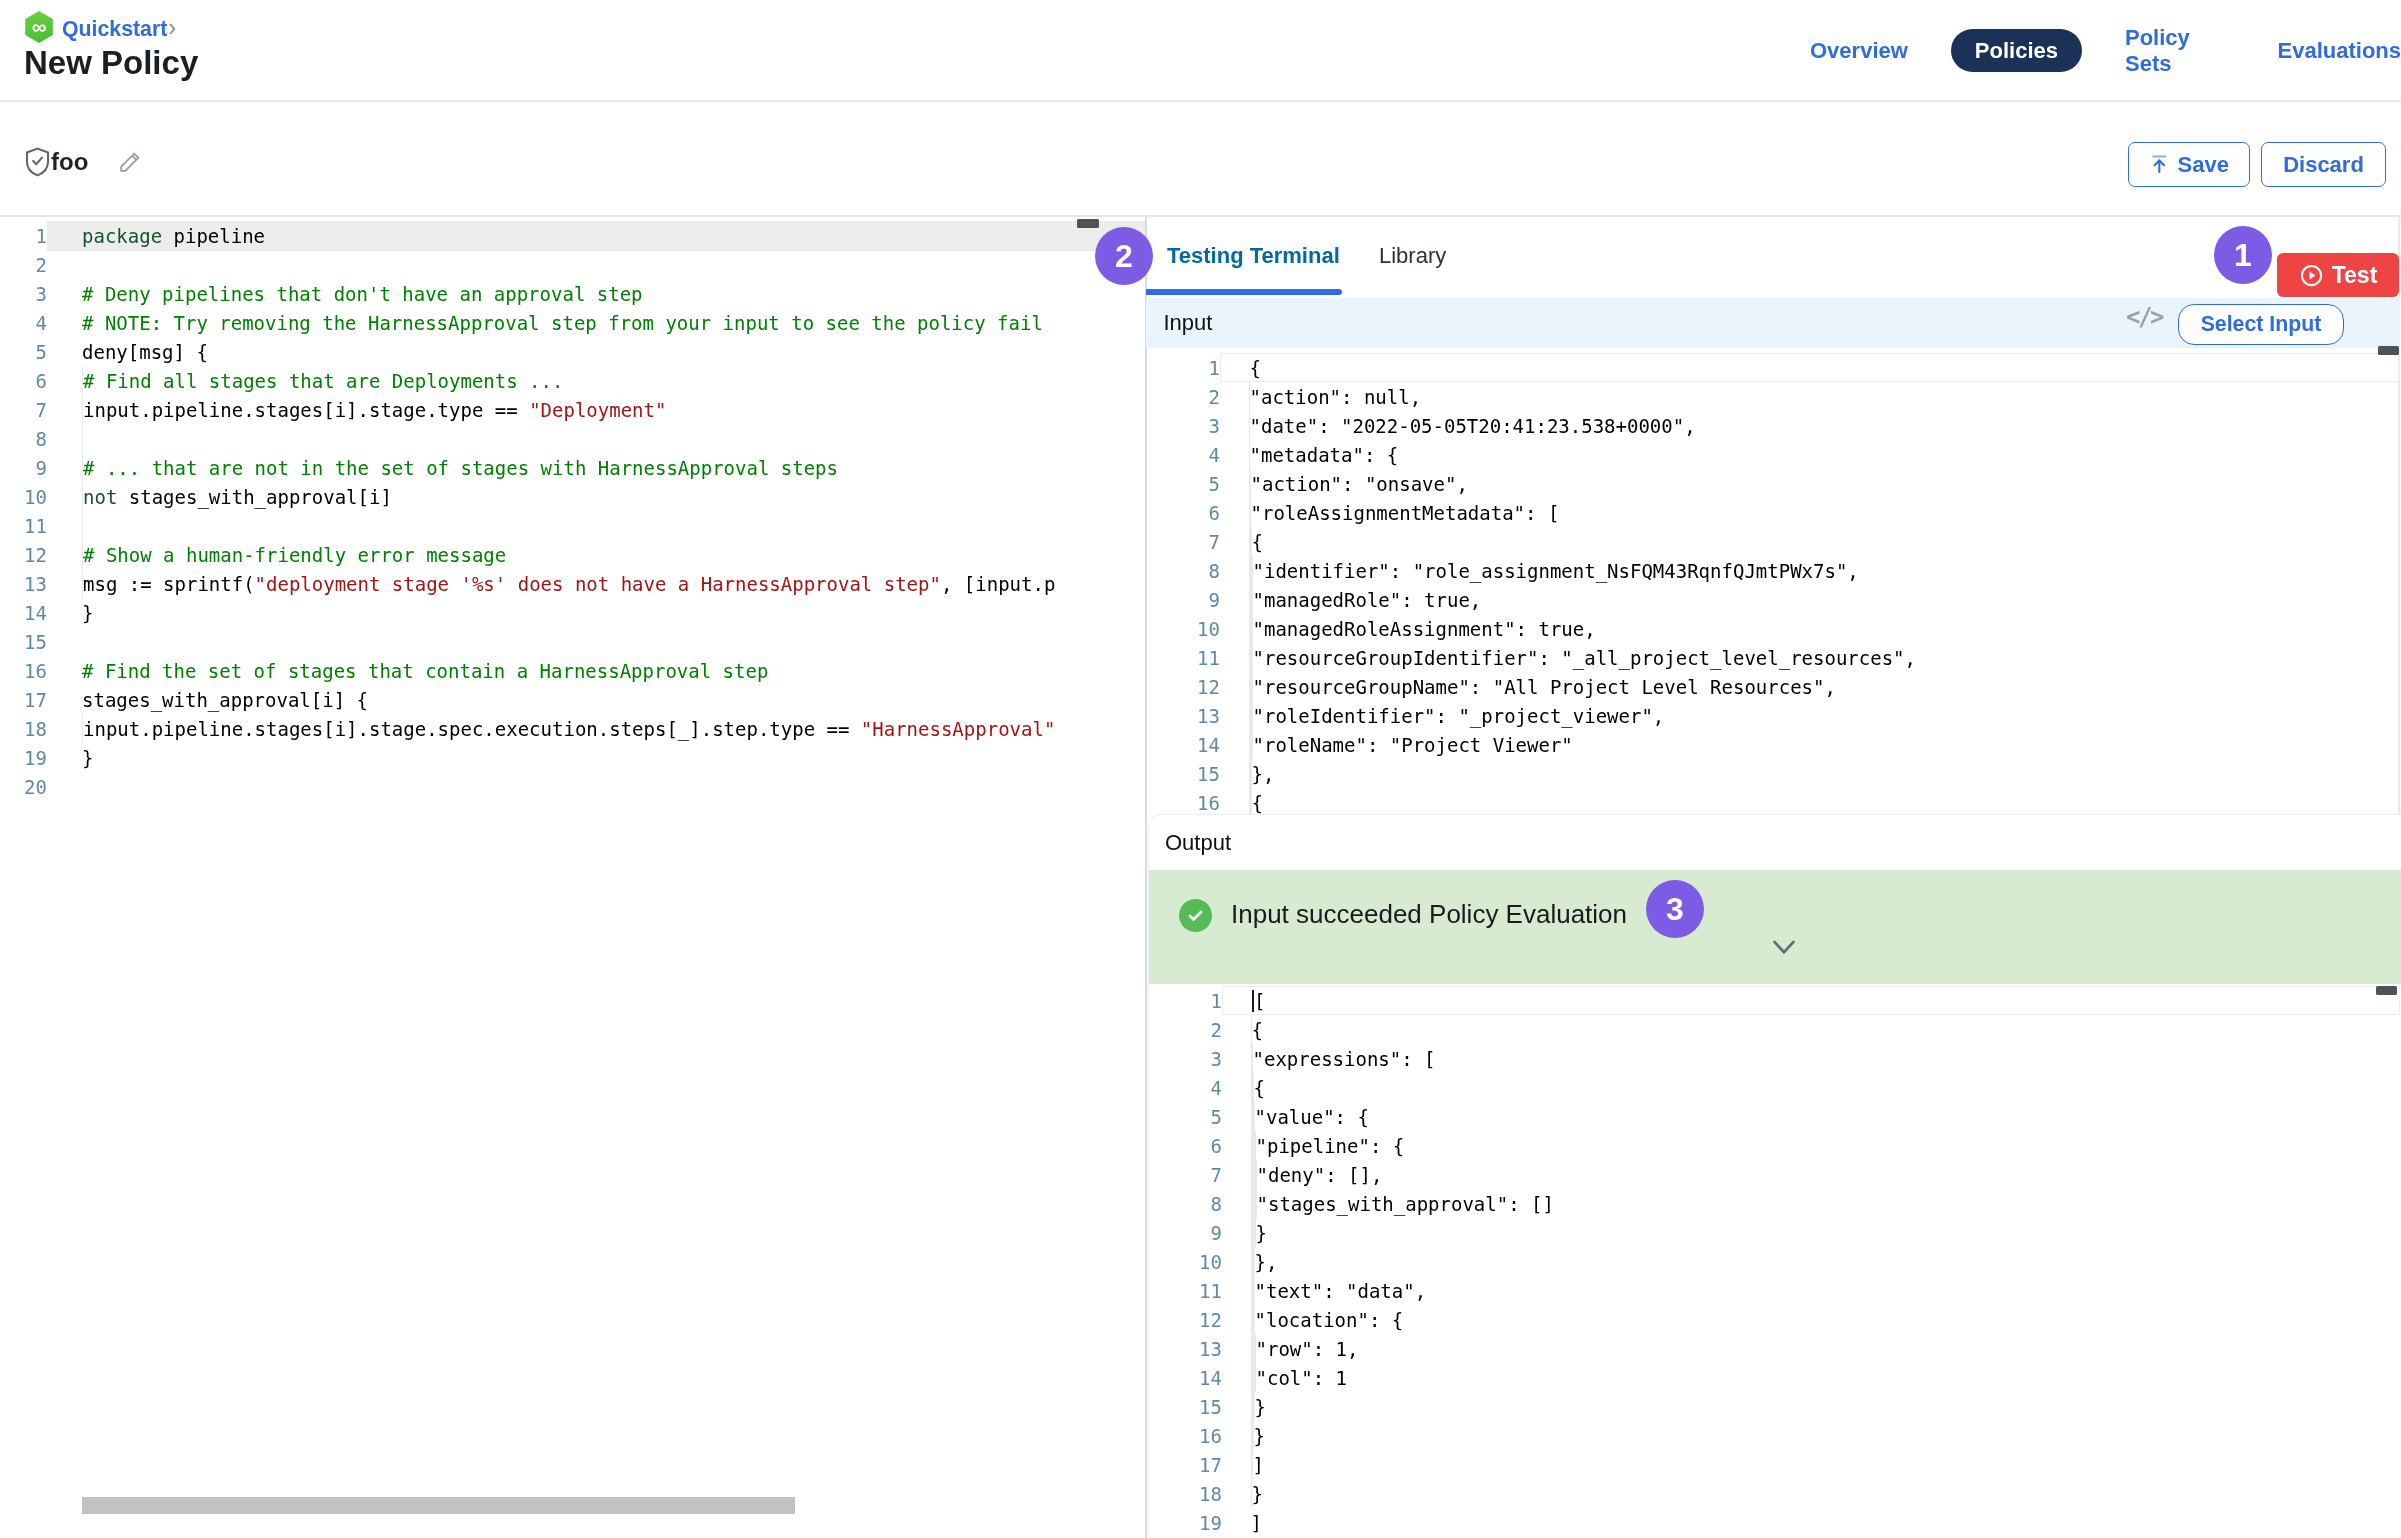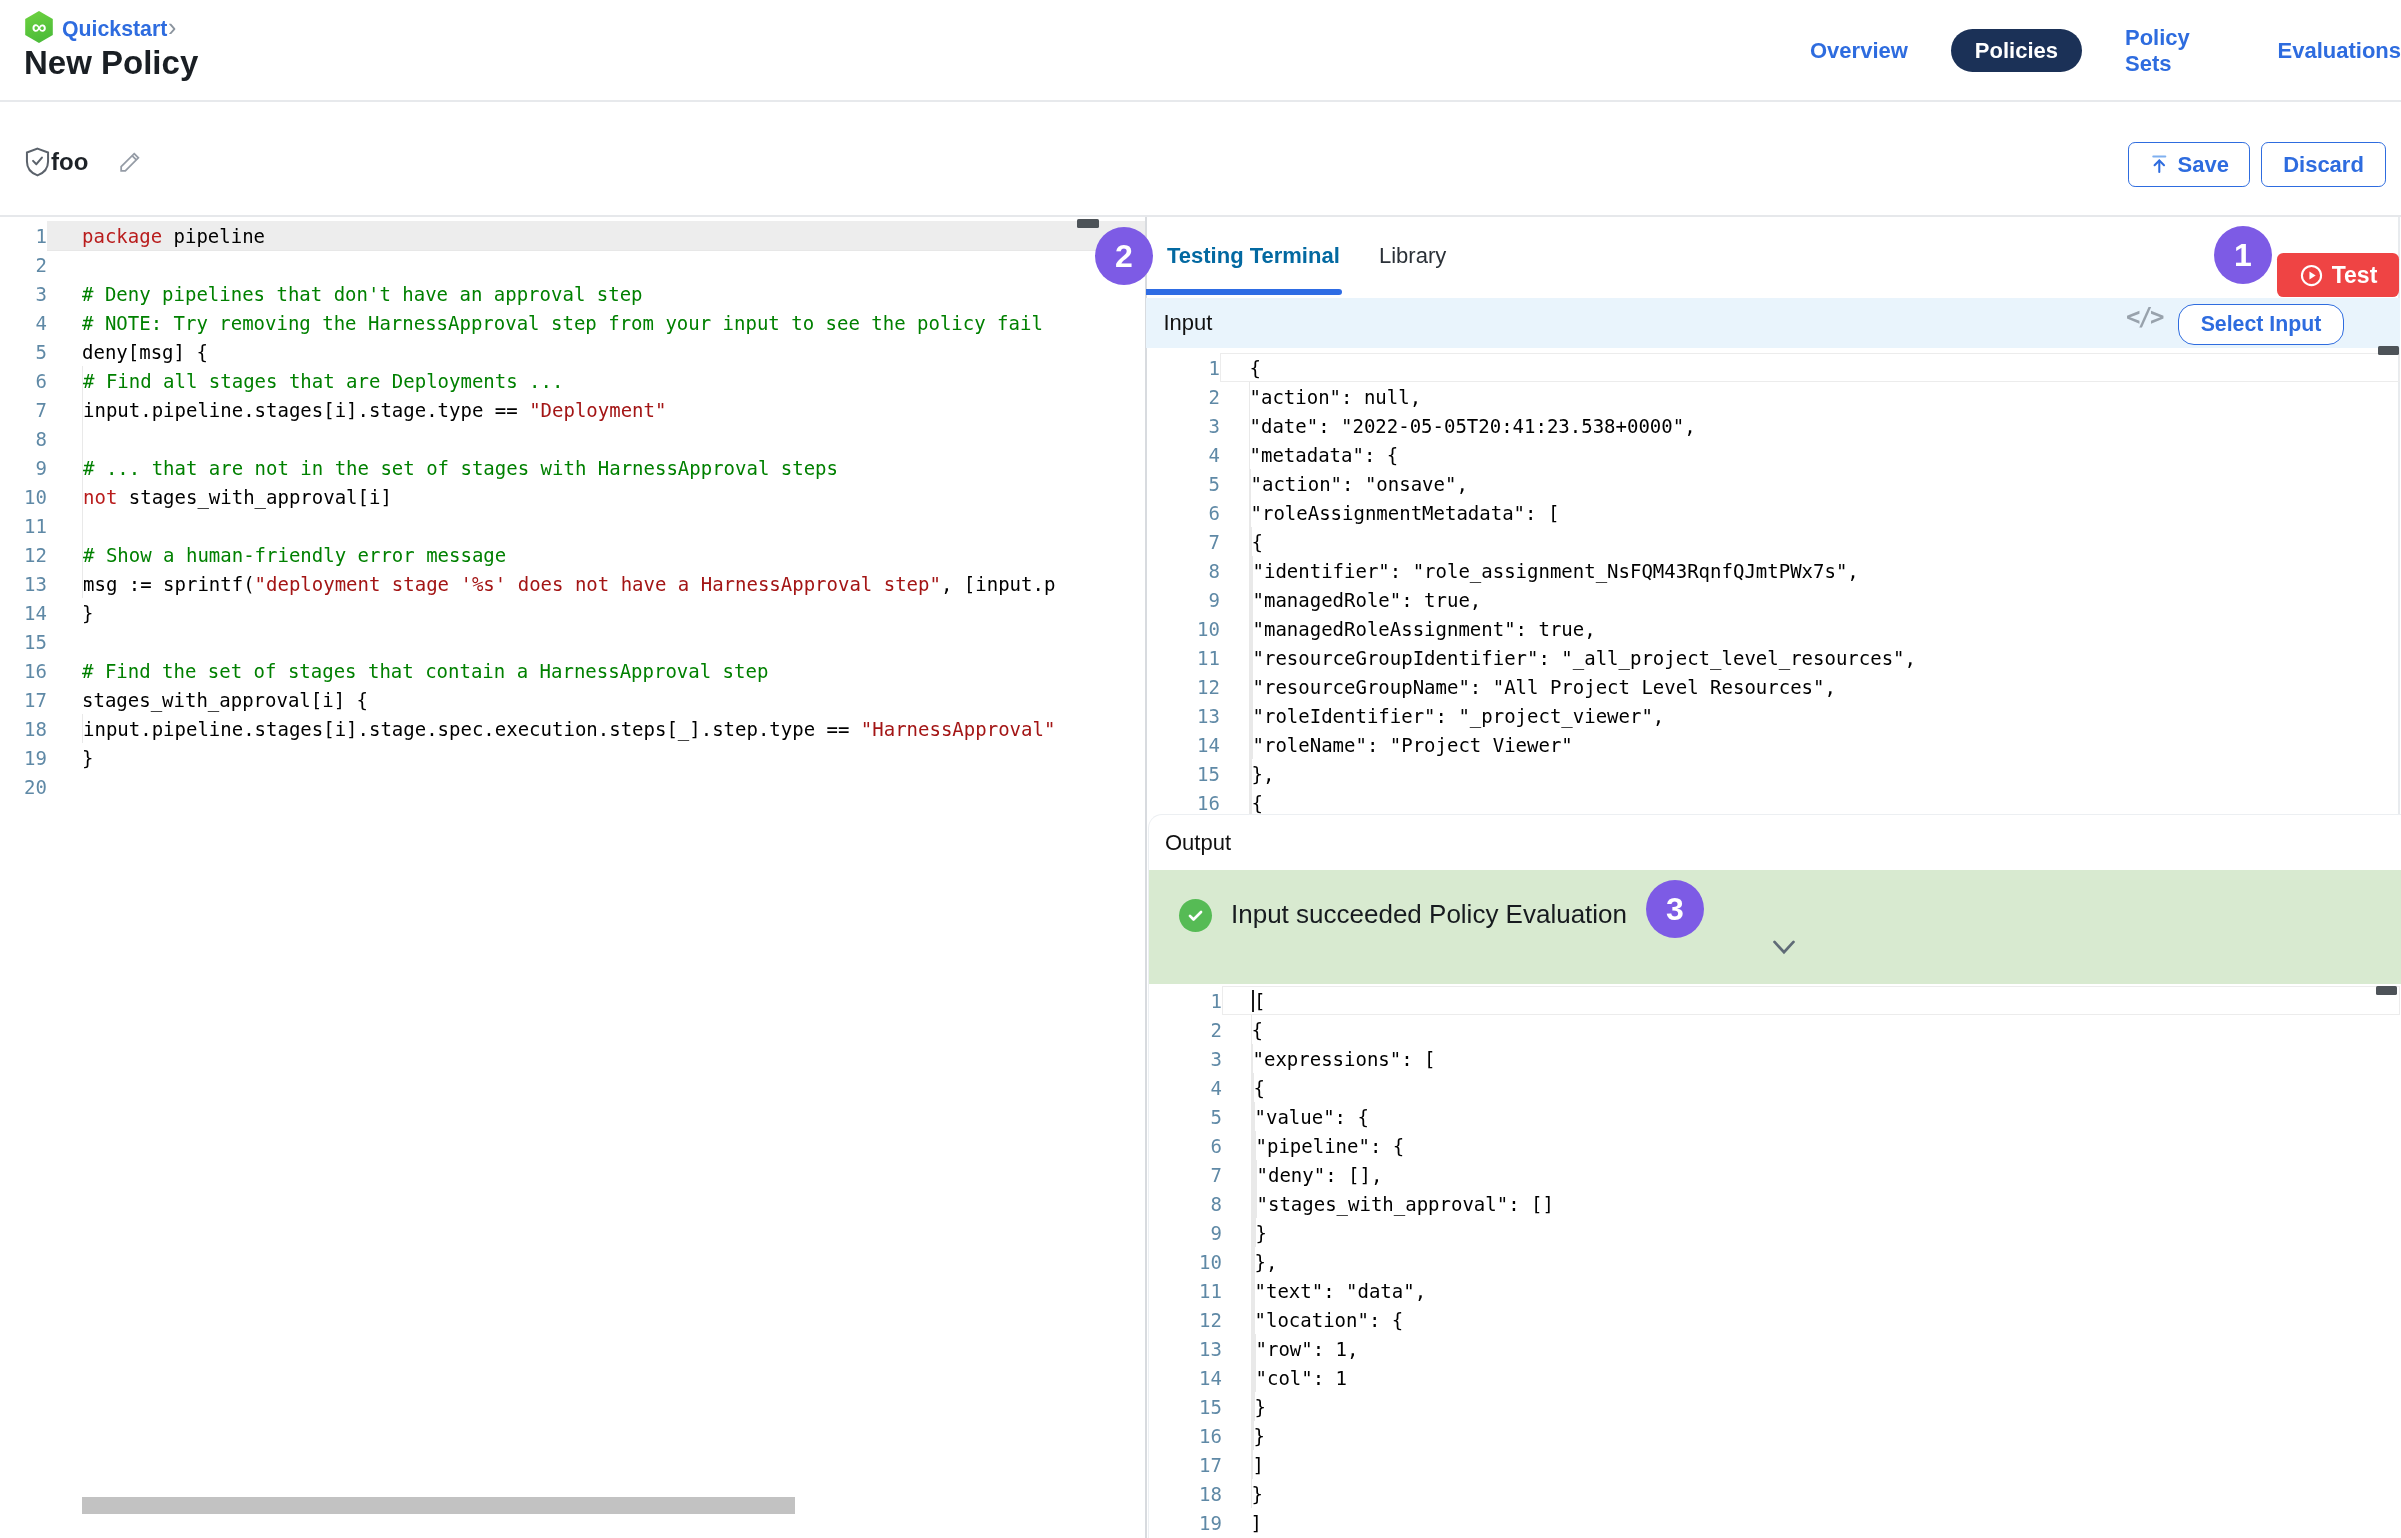--- a/index.html
+++ b/index.html
@@ -37,21 +37,21 @@
   .right-edge{left:2398px;top:217px;width:1.6px;height:1322px;background:#e8ebee;}
 
   
   .editor{font-family:"DejaVu Sans Mono","Liberation Mono",monospace;font-size:19px;overflow:hidden;}
   .ed-row{display:flex;height:29px;align-items:center;}
   .ln{flex:none;text-align:right;color:#5f89a6;user-select:none;}
   .lb{flex:1;height:100%;display:flex;align-items:center;overflow:hidden;box-sizing:border-box;}
   .lb span{white-space:pre;}
   .ig{border-left:1.6px solid #e9e9e9;align-self:stretch;display:flex;align-items:center;}
   .tk-pl{color:#000;}
-  .tk-kw{color:#b91c1c;}
+  .tk-kw{color:#14532d;}
   .tk-cm{color:#008000;}
   .tk-st{color:#a31515;}
   .cl-fill{background:#ededed;box-shadow:0 -0.8px 0 #e1e1e1,0 0.8px 0 #e1e1e1;}
   .cl-border{border:1.6px solid #ececec;}
   .caret{width:2.4px;height:22px;background:#1a1a1a;flex:none;}
 
   #policy-editor{left:0;top:221px;width:1145px;height:1257px;}
   #policy-editor .ln{width:47px;}
   #policy-editor .lb{padding-left:35px;}
 

